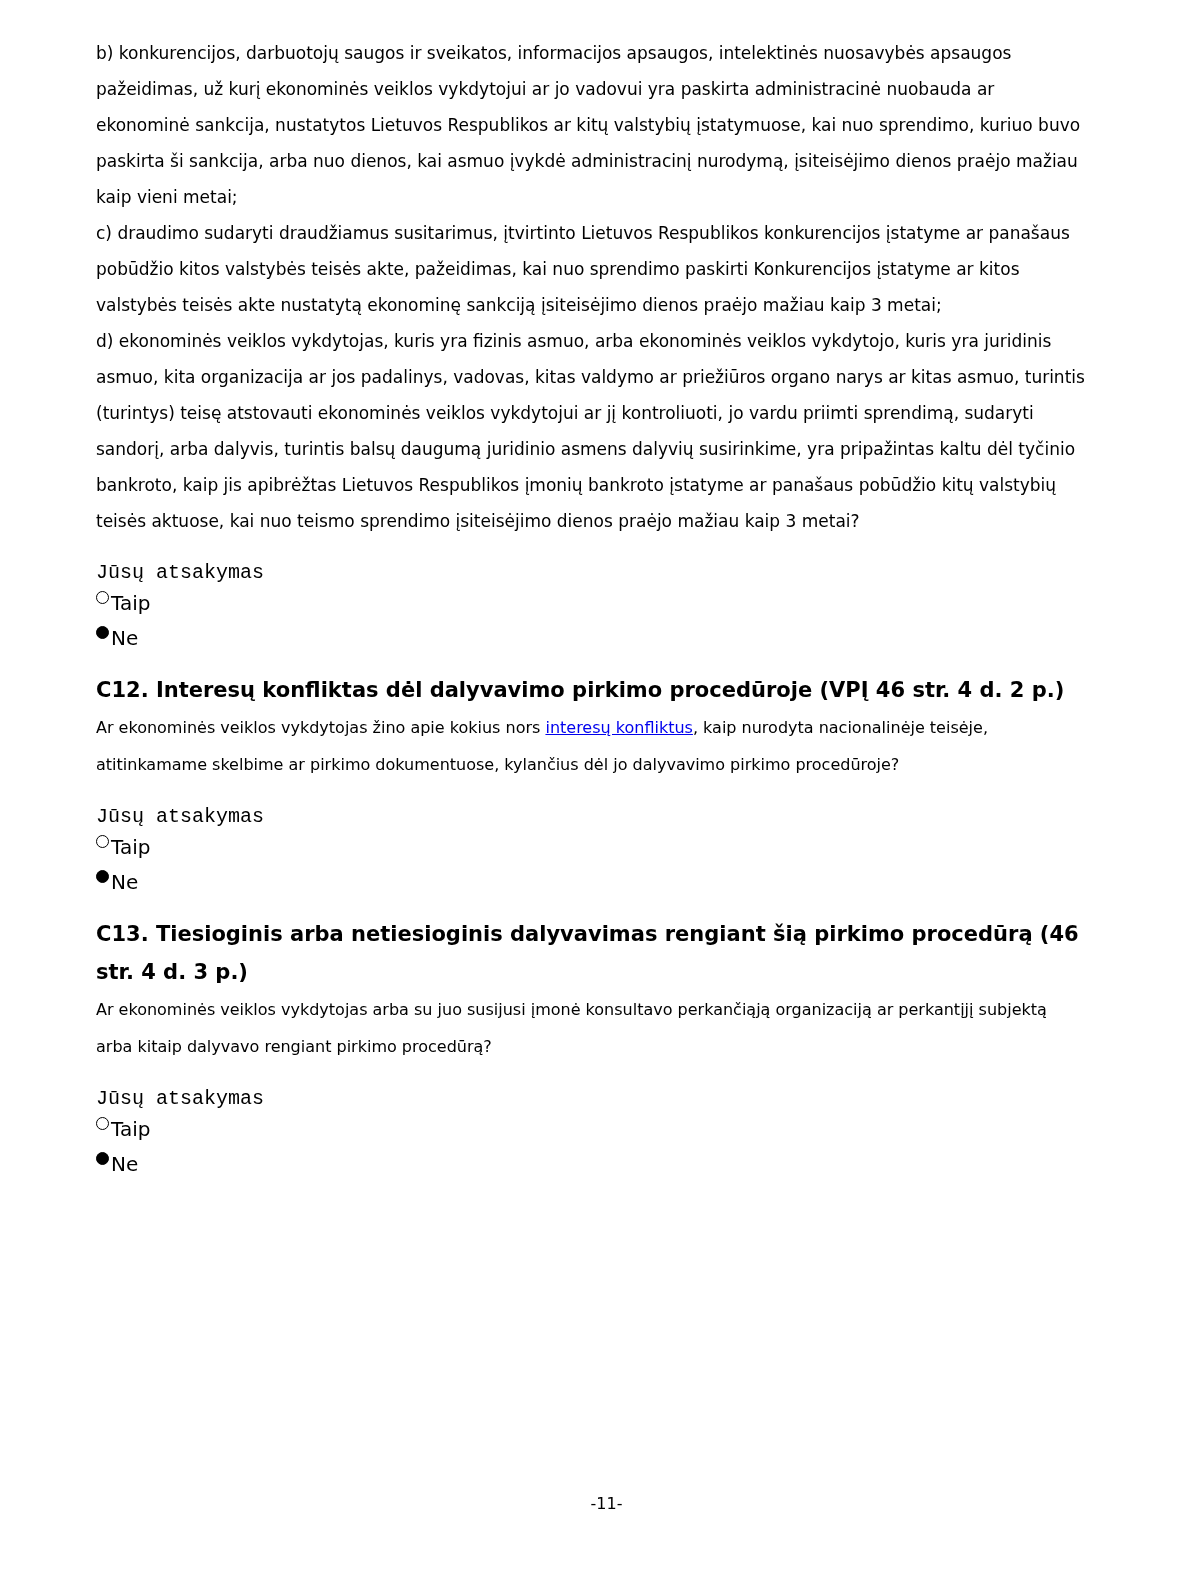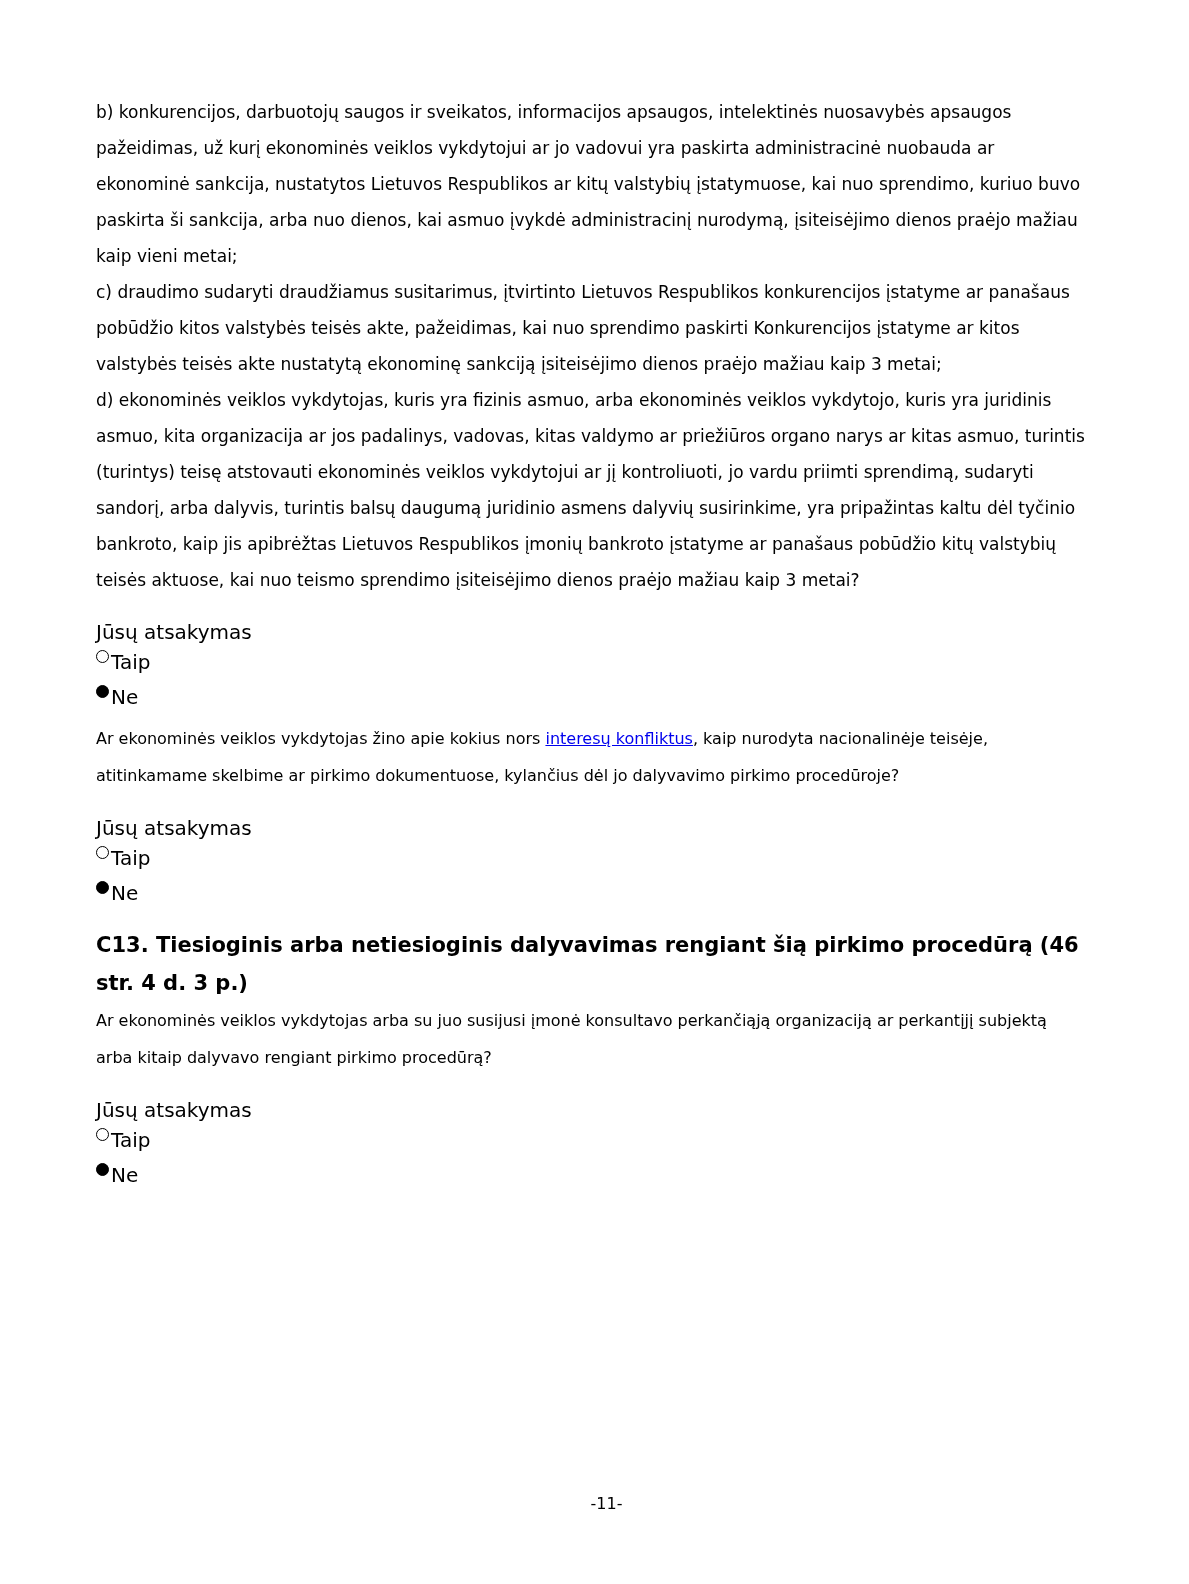--- a/index.html
+++ b/index.html
@@ -4,34 +4,35 @@
 <style>
   * { box-sizing: border-box; }
   html, body { margin: 0; padding: 0; background: #ffffff; }
   .page {
     position: relative;
     width: 1189px;
     height: 1584px;
     background: #ffffff;
     color: #000000;
     font-family: "DejaVu Sans", sans-serif;
-    padding: 94px 104px 0 96px;
+    padding: 35px 104px 0 96px;
     overflow: hidden;
   }
   .clauses { }
   .clause {
     margin: 0;
     font-size: 17px;
     line-height: 36px;
     text-align: left;
   }
   .answer-block { margin-top: 16px; }
   .answer-label {
     font-size: 20px;
     line-height: 36px;
+    font-family: Liberation Mono, monospace;
   }
   .radio-row {
     display: flex;
     align-items: flex-start;
     height: 35px;
     font-size: 20px;
     cursor: pointer;
   }
   .radio {
     width: 13px;
@@ -86,20 +87,21 @@
     <div class="radio-row">
       <span class="radio"></span>
         <span class="radio-label">Taip</span>
     </div>
     <div class="radio-row">
       <span class="radio selected"></span>
         <span class="radio-label">Ne</span>
     </div>
   </div>
 
+  <h2 class="q-title">C12. Interesų konfliktas dėl dalyvavimo pirkimo procedūroje (VPĮ 46 str. 4 d. 2 p.)</h2>
   <p class="q-body"><span>Ar ekonominės veiklos vykdytojas žino apie kokius nors </span><a href="#" class="doc-link">interesų konfliktus</a><span>, kaip nurodyta nacionalinėje teisėje, atitinkamame skelbime ar pirkimo dokumentuose, kylančius dėl jo dalyvavimo pirkimo procedūroje?</span></p>
 
   <div class="answer-block">
     <div class="answer-label">Jūsų atsakymas</div>
     <div class="radio-row">
       <span class="radio"></span>
         <span class="radio-label">Taip</span>
     </div>
     <div class="radio-row">
       <span class="radio selected"></span>

